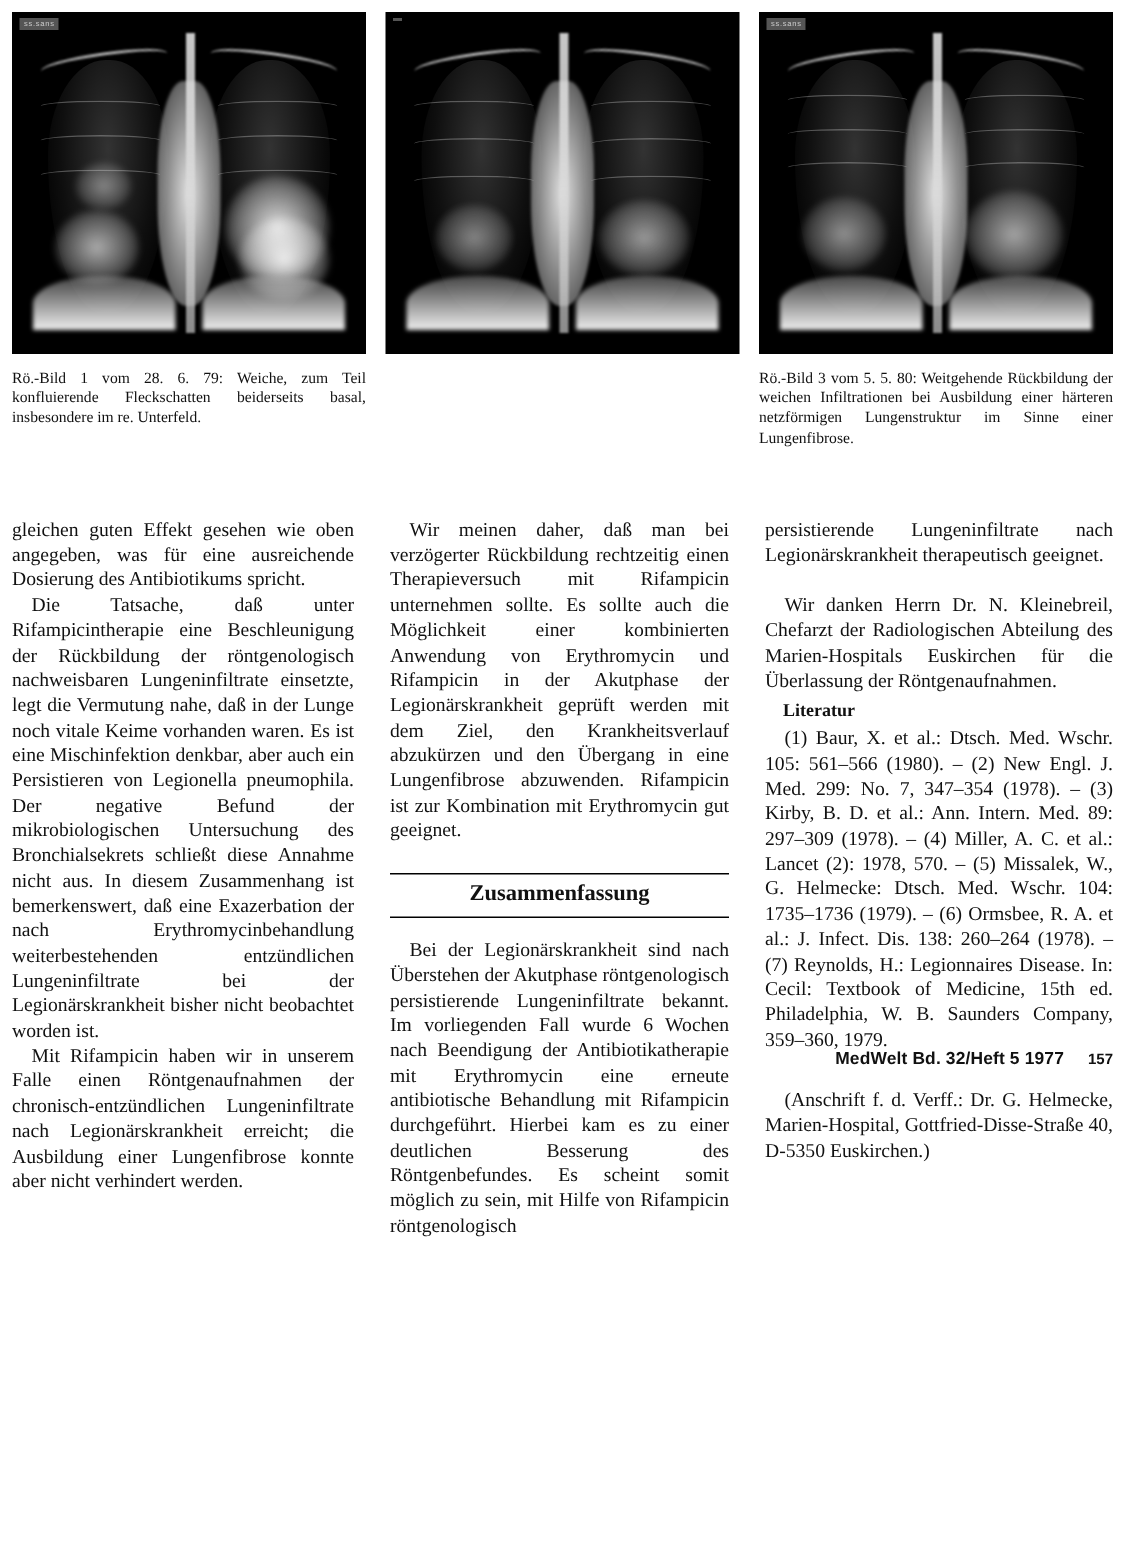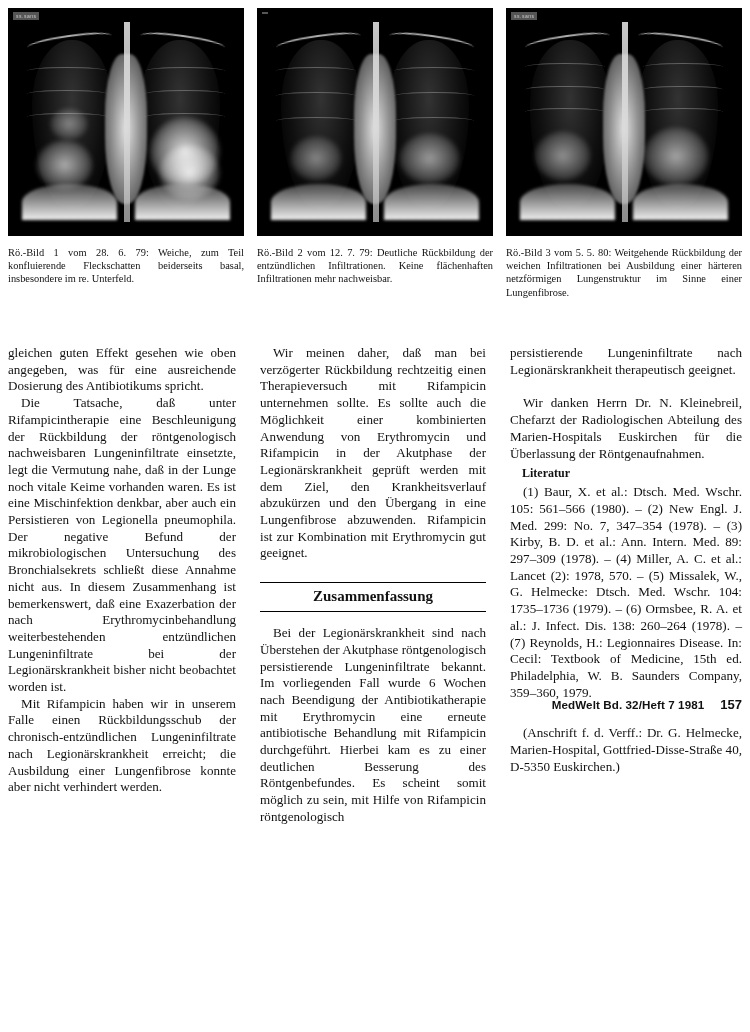--- a/index.html
+++ b/index.html
@@ -209,21 +209,21 @@
     align-items: baseline;
     gap: 16px;
     font-family: "Liberation Sans", sans-serif;
   }
   .footer .journal {
     font-size: 11.6px;
     font-weight: bold;
     letter-spacing: 0.1px;
   }
   .footer .pageno {
-    font-size: 13px;
+    font-size: 10px;
     font-weight: bold;
   }
 </style>
 </head>
 <body>
 
 <div class="page">
 
   <div class="figure-row">
 
@@ -291,47 +291,46 @@
         <div class="infiltrate" style="left:12%;top:54%;width:24%;height:22%;opacity:0.6;"></div>
         <div class="diaphragm l"></div>
         <div class="diaphragm r"></div>
       </div>
       <div class="film-label">ss.sans</div>
     </div>
   </div>
 
   <div class="captions">
     <div class="caption">Rö.-Bild 1 vom 28. 6. 79: Weiche, zum Teil konfluierende Fleckschatten beiderseits basal, insbesondere im re. Unterfeld.</div>
-    <div class="caption">Rö.-Bild 2 vom 12. 7. 79: Deutliche Rückbildung der entzündlichen Infiltrationen. Keine flächenhaften Infiltrationen mehr nachweisbar.</div>
     <div class="caption">Rö.-Bild 3 vom 5. 5. 80: Weitgehende Rückbildung der weichen Infiltrationen bei Ausbildung einer härteren netzförmigen Lungenstruktur im Sinne einer Lungenfibrose.</div>
   </div>
 
   <div class="body-cols">
 
     <div class="col left">
       <p class="noindent">gleichen guten Effekt gesehen wie oben angegeben, was für eine ausreichende Dosierung des Antibiotikums spricht.</p>
       <p>Die Tatsache, daß unter Rifampicintherapie eine Beschleunigung der Rückbildung der röntgenologisch nachweisbaren Lungeninfiltrate einsetzte, legt die Vermutung nahe, daß in der Lunge noch vitale Keime vorhanden waren. Es ist eine Mischinfektion denkbar, aber auch ein Persistieren von Legionella pneumophila. Der negative Befund der mikrobiologischen Untersuchung des Bronchialsekrets schließt diese Annahme nicht aus. In diesem Zusammenhang ist bemerkenswert, daß eine Exazerbation der nach Erythromycinbehandlung weiterbestehenden entzündlichen Lungeninfiltrate bei der Legionärskrankheit bisher nicht beobachtet worden ist.</p>
-      <p>Mit Rifampicin haben wir in unserem Falle einen Rückbildungsschub der chronisch-entzündlichen Lungeninfiltrate nach Legionärskrankheit erreicht; die Ausbildung einer Lungenfibrose konnte aber nicht verhindert werden.</p>
+      <p>Mit Rifampicin haben wir in unserem Falle einen Röntgenaufnahmen der chronisch-entzündlichen Lungeninfiltrate nach Legionärskrankheit erreicht; die Ausbildung einer Lungenfibrose konnte aber nicht verhindert werden.</p>
     </div>
 
     <div class="col middle">
       <p>Wir meinen daher, daß man bei verzögerter Rückbildung rechtzeitig einen Therapieversuch mit Rifampicin unternehmen sollte. Es sollte auch die Möglichkeit einer kombinierten Anwendung von Erythromycin und Rifampicin in der Akutphase der Legionärskrankheit geprüft werden mit dem Ziel, den Krankheitsverlauf abzukürzen und den Übergang in eine Lungenfibrose abzuwenden. Rifampicin ist zur Kombination mit Erythromycin gut geeignet.</p>
       <div class="zus-head">Zusammenfassung</div>
       <p>Bei der Legionärskrankheit sind nach Überstehen der Akutphase röntgenologisch persistierende Lungeninfiltrate bekannt. Im vorliegenden Fall wurde 6 Wochen nach Beendigung der Antibiotikatherapie mit Erythromycin eine erneute antibiotische Behandlung mit Rifampicin durchgeführt. Hierbei kam es zu einer deutlichen Besserung des Röntgenbefundes. Es scheint somit möglich zu sein, mit Hilfe von Rifampicin röntgenologisch</p>
     </div>
 
     <div class="col right">
       <p class="noindent">persistierende Lungeninfiltrate nach Legionärskrankheit therapeutisch geeignet.</p>
       <div class="spacer-16"></div>
       <p class="small-note">Wir danken Herrn Dr. N. Kleinebreil, Chefarzt der Radiologischen Abteilung des Marien-Hospitals Euskirchen für die Überlassung der Röntgenaufnahmen.</p>
       <div class="lit-head">Literatur</div>
       <p class="lit-body">(1) Baur, X. et al.: Dtsch. Med. Wschr. 105: 561–566 (1980). – (2) New Engl. J. Med. 299: No. 7, 347–354 (1978). – (3) Kirby, B. D. et al.: Ann. Intern. Med. 89: 297–309 (1978). – (4) Miller, A. C. et al.: Lancet (2): 1978, 570. – (5) Missalek, W., G. Helmecke: Dtsch. Med. Wschr. 104: 1735–1736 (1979). – (6) Ormsbee, R. A. et al.: J. Infect. Dis. 138: 260–264 (1978). – (7) Reynolds, H.: Legionnaires Disease. In: Cecil: Textbook of Medicine, 15th ed. Philadelphia, W. B. Saunders Company, 359–360, 1979.</p>
       <div class="spacer-22"></div>
       <p class="addr">(Anschrift f. d. Verff.: Dr. G. Helmecke, Marien-Hospital, Gottfried-Disse-Straße 40, D-5350 Euskirchen.)</p>
     </div>
   </div>
 
   <div class="footer">
-    <span class="journal">MedWelt Bd. 32/Heft 7 1981</span>
+    <span class="journal">MedWelt Bd. 32/Heft 5 1977</span>
     <span class="pageno">157</span>
   </div>
 
 </div>
 
 </body></html>

